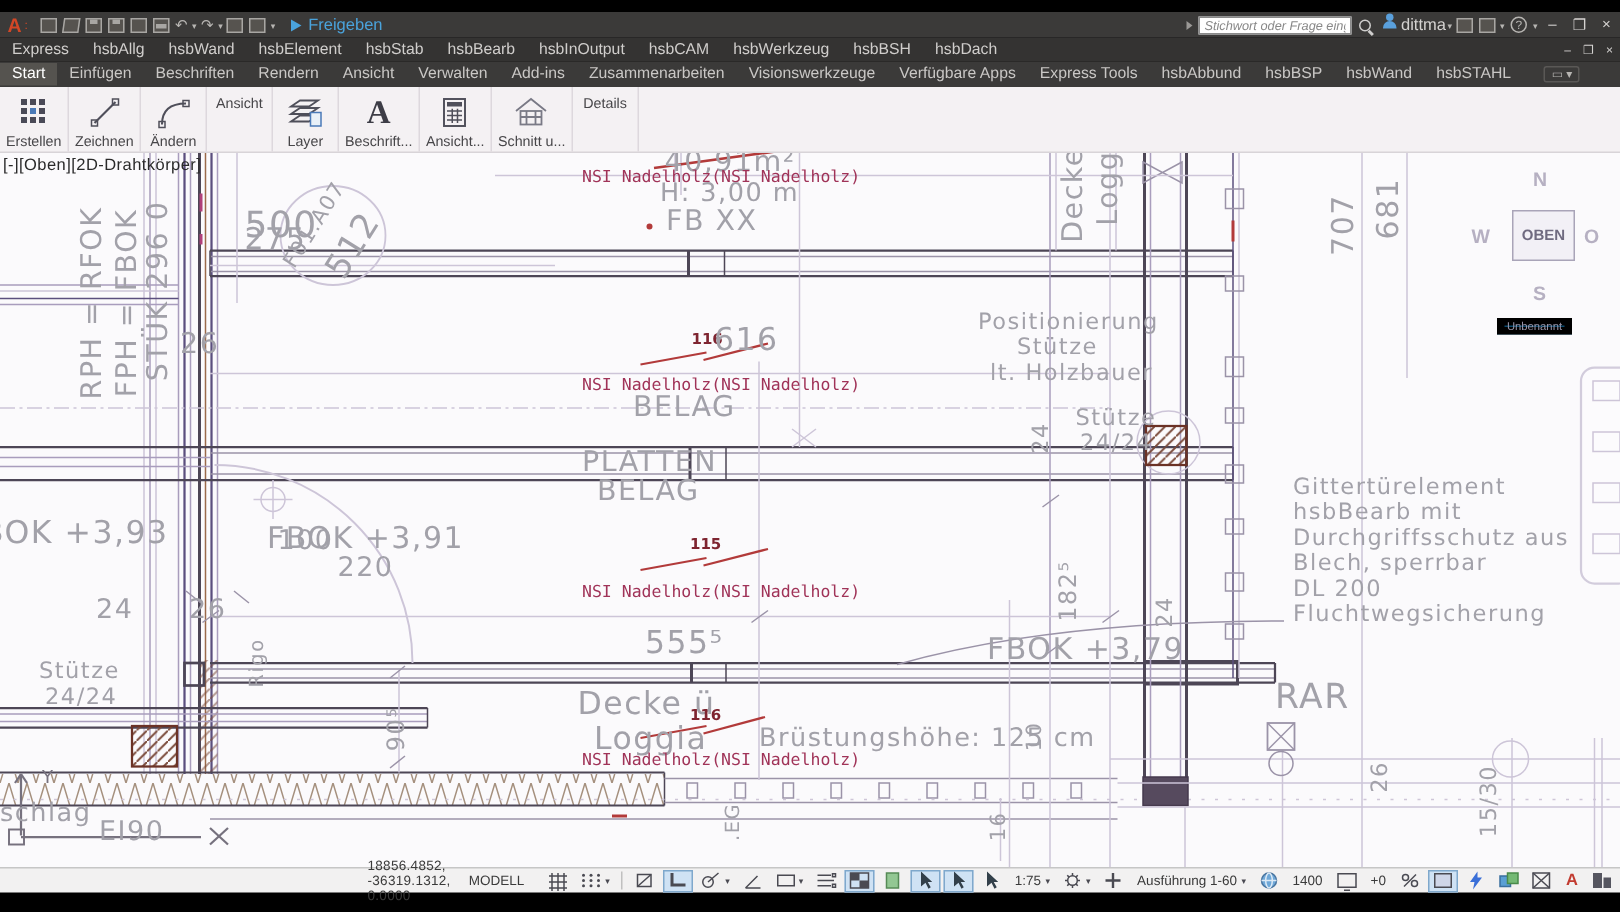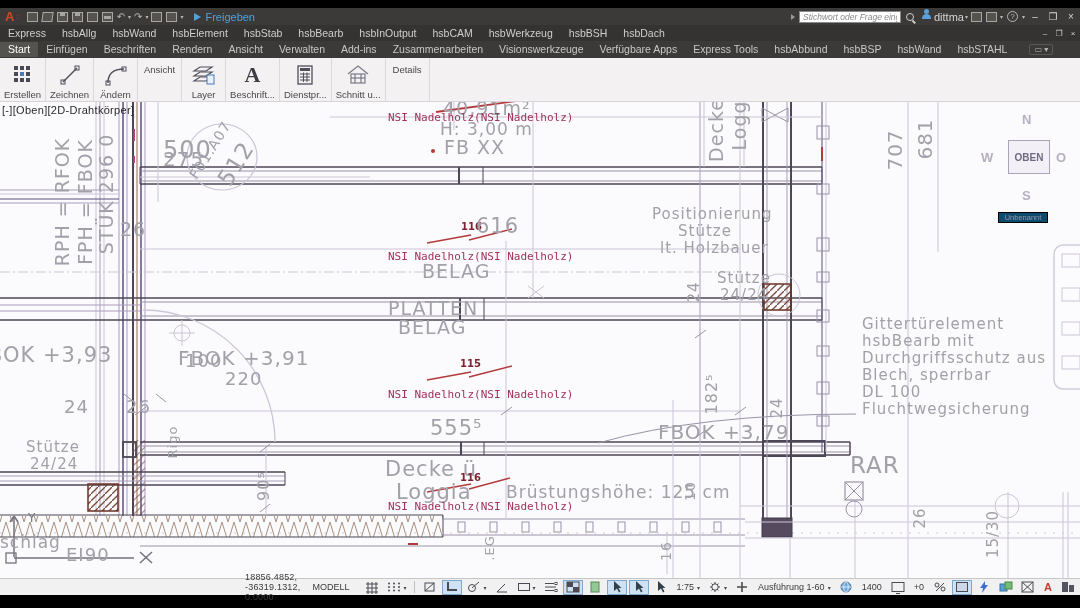--- a/index.html
+++ b/index.html
@@ -56,21 +56,21 @@
   .lab { position:absolute; white-space:nowrap; line-height:1; }
   .lg { color:#a2a1a9; font-family:"DejaVu Sans", sans-serif; letter-spacing:1px; }
   .lm { color:#a03358; font-family:"DejaVu Sans Mono", monospace; letter-spacing:0; }
   .lr { color:#7e2430; font-family:"DejaVu Sans", sans-serif; font-weight:bold; }
   .ld { color:#76717e; font-family:"DejaVu Sans", sans-serif; }
   .rot { transform:translate(-50%,-50%) rotate(var(--r)); }
 
   
   .vc-letter { position:absolute; color:#b6b0c2; font-weight:bold; font-size:13px; }
   .vc-face { position:absolute; left:1008px; top:38px; width:42px; height:34px; background:#f2f0f6; border:1.5px solid #a9a4b8; color:#6f6a80; font-weight:bold; font-size:10px; display:flex; align-items:center; justify-content:center; }
-  .vc-layout { position:absolute; left:998px; top:110px; width:50px; height:11px; background:#0c4a6e; border:1px solid #000000; color:#9a96aa; font-size:7.5px; display:flex; align-items:center; justify-content:center; }
+  .vc-layout { position:absolute; left:998px; top:110px; width:50px; height:11px; background:#0c4a6e; border:5px solid #000000; color:#9a96aa; font-size:7.5px; display:flex; align-items:center; justify-content:center; }
 
   
   .statusbar { position:absolute; top:578px; left:0; width:1080px; height:17px; background:#f2f1f1; border-top:1px solid #c6c6c6; display:flex; align-items:center; font-size:9px; color:#3a3a3a; }
   .sb-coords { margin-left:245px; letter-spacing:0.2px; }
   .sb-sep { width:1px; height:12px; background:#c0c0c0; margin:0 4px; }
   .sb-item { display:flex; align-items:center; padding:0 1px; margin:0 1px; border:1px solid transparent; height:15px; }
   .sb-item.active { background:#cfe2f4; border-color:#7fa8cc; }
   .sb-item svg { display:block; }
   .sb-text { padding:0 2px; white-space:nowrap; }
   .sb-redA { color:#c23b30; font-weight:bold; font-size:11px; padding:0 2px; }
@@ -228,21 +228,21 @@
             <rect x="7" y="5" width="10" height="3" fill="#4f4f5a"></rect>
             <g stroke="#4f4f5a">
               <line x1="7" y1="11" x2="17" y2="11"></line>
               <line x1="7" y1="14" x2="17" y2="14"></line>
               <line x1="7" y1="17" x2="17" y2="17"></line>
               <line x1="10.5" y1="9.5" x2="10.5" y2="19"></line>
               <line x1="14" y1="9.5" x2="14" y2="19"></line>
             </g>
           </svg>
         </span>
-        <span class="plabel">Dienstpr...</span>
+        <span class="plabel">Ansicht...</span>
       </div>
       <div class="rpanel">
         <span class="picon">
           <svg width="26" height="24" viewBox="0 0 26 24">
             <g fill="none" stroke="#7a7a86" stroke-width="1.2">
               <path d="M3 11 L13 3 L23 11"></path>
               <rect x="6" y="11" width="14" height="9"></rect>
               <line x1="10" y1="11" x2="10" y2="20"></line>
               <line x1="16" y1="11" x2="16" y2="20"></line>
               <line x1="6" y1="15" x2="20" y2="15"></line>
@@ -474,21 +474,21 @@
         <span class="lab lg" style="font-size: 15px; left: 717px; top: 169px;">Stütze</span>
         <span class="lab lg" style="font-size: 15px; left: 720px; top: 186px;">24/24</span>
         <span class="lab lg rot" style="font-size: 15px; left: 694px; top: 190px; --r: -90deg;">24</span>
         <span class="lab lg" style="font-size: 19px; left: 388px; top: 197px;">PLATTEN</span>
         <span class="lab lg" style="font-size: 19px; left: 398px; top: 216px;">BELAG</span>
         <span class="lab lg" style="font-size: 20px; left: 178px; top: 212px; margin-top: 34px;">FBOK +3,91</span>
         <span class="lab lg" style="font-size: 15px; left: 862px; top: 215px;">Gittertürelement</span>
         <span class="lab lg" style="font-size: 15px; left: 862px; top: 232px;">hsbBearb mit</span>
         <span class="lab lg" style="font-size: 15px; left: 862px; top: 249px;">Durchgriffsschutz aus</span>
         <span class="lab lg" style="font-size: 15px; left: 862px; top: 266px;">Blech, sperrbar</span>
-        <span class="lab lg" style="font-size: 15px; left: 862px; top: 283px;">DL 100</span>
+        <span class="lab lg" style="font-size: 15px; left: 862px; top: 283px;">DL 200</span>
         <span class="lab lg" style="font-size: 15px; left: 862px; top: 300px;">Fluchtwegsicherung</span>
         <span class="lab lg" style="font-size: 21px; left: -12px; top: 243px;">BOK +3,93</span>
         <span class="lab lg" style="font-size: 18px; left: 185px; top: 250px;">100</span>
         <span class="lab lg" style="font-size: 18px; left: 189px; top: 268px; margin-left: 36px;">220</span>
         <span class="lab lr" style="font-size: 10px; left: 460px; top: 257px;">115</span>
         <span class="lab lm" style="font-size: 11px; left: 388px; top: 287px;">NSI Nadelholz(NSI Nadelholz)</span>
         <span class="lab lg rot" style="font-size: 16px; left: 712px; top: 292px; --r: -90deg;">182⁵</span>
         <span class="lab lg rot" style="font-size: 15px; left: 777px; top: 306px; --r: -90deg;">24</span>
         <span class="lab lg" style="font-size: 18px; left: 64px; top: 296px;">24</span>
         <span class="lab lg" style="font-size: 18px; left: 126px; top: 296px;">26</span>

